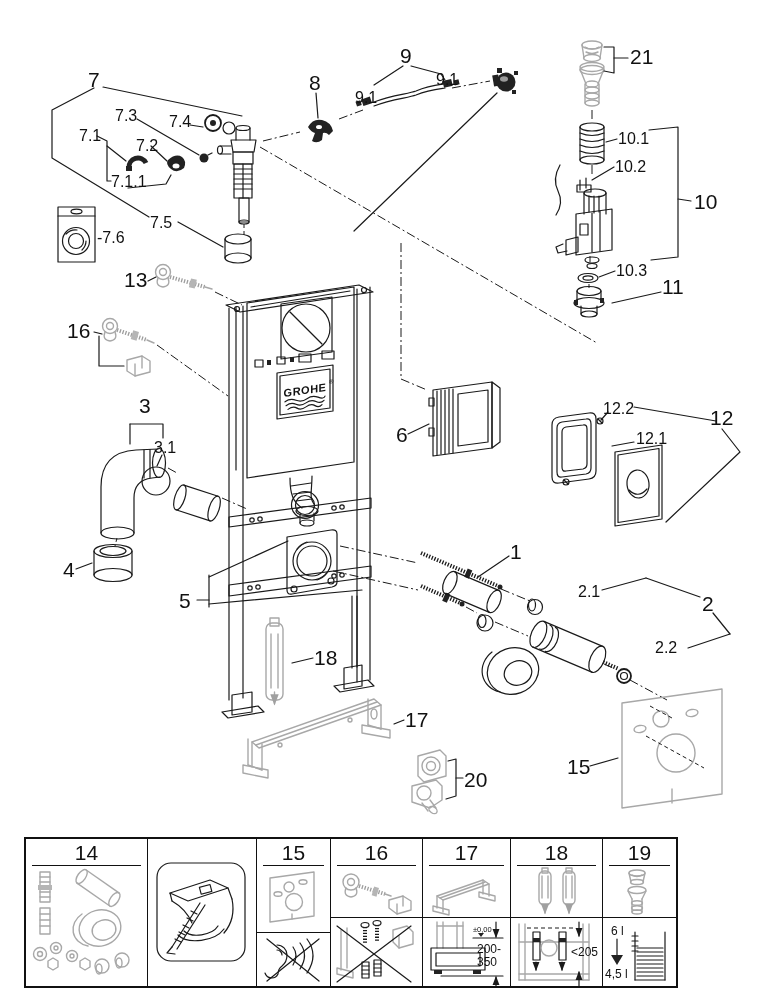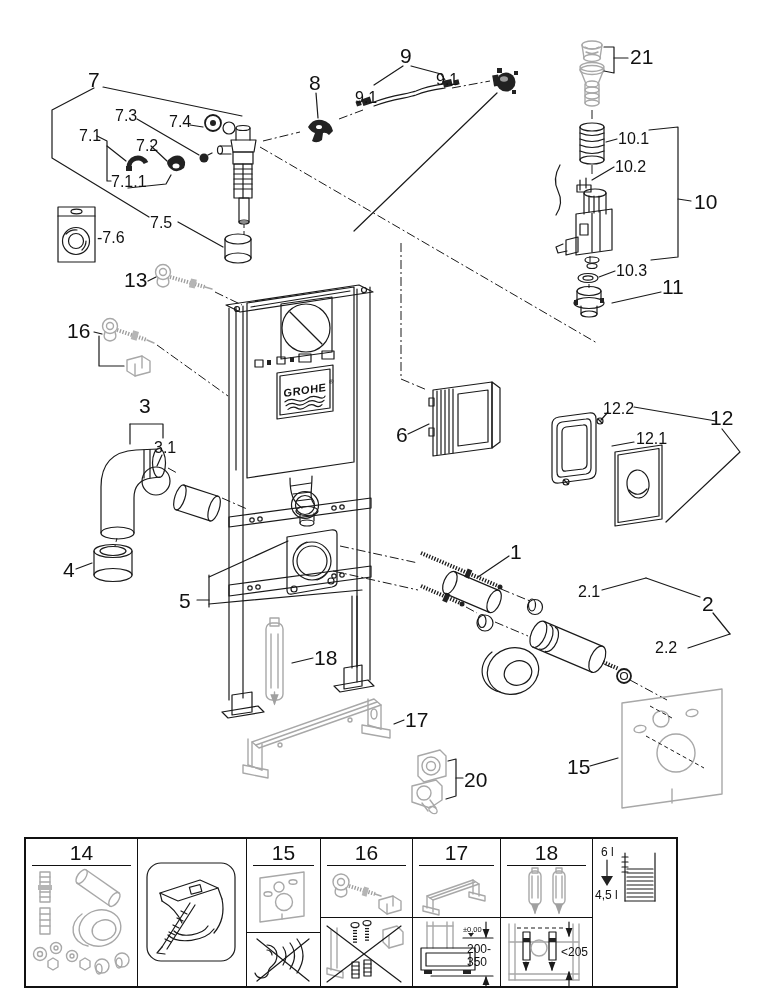--- a/index.html
+++ b/index.html
@@ -522,21 +522,21 @@
     <text class="lbs" x="655" y="653">2.2</text>
     <text class="lbl" x="314" y="665">18</text>
     <text class="lbl" x="405" y="727">17</text>
     <text class="lbl" x="464" y="787">20</text>
     <text class="lbl" x="567" y="774">15</text>
   </g>
 </svg>
 
 <div class="legend">
 
-  <div class="lbox" style="width:112px">
+  <div class="lbox" style="width:122px">
     <div class="hd">14</div>
     <div class="fill">
       <svg viewBox="0 0 118 118" width="118" height="118">
         <rect class="g" x="14" y="6" width="10" height="30"></rect>
         <line class="g" x1="14" y1="11" x2="24" y2="11"></line>
           <line class="g" x1="14" y1="16" x2="24" y2="16"></line>
         <line class="g" x1="14" y1="26" x2="24" y2="26"></line>
           <line class="g" x1="14" y1="31" x2="24" y2="31"></line>
         <rect class="gf" x="12" y="19" width="14" height="5"></rect>
         <rect class="g" x="14" y="42" width="10" height="26"></rect>
@@ -728,20 +728,38 @@
         <line class="k" x1="25" y1="44" x2="25" y2="52" marker-end="url(#ak)" stroke-width="1.4"></line>
         <line class="k" x1="51" y1="44" x2="51" y2="52" marker-end="url(#ak)" stroke-width="1.4"></line>
         <line class="k" x1="68" y1="4" x2="68" y2="18" marker-end="url(#ak)" stroke-width="1.4"></line>
         <text class="med" x="60" y="38">&lt;205</text>
         <line class="k" x1="68" y1="68" x2="68" y2="54" marker-end="url(#ak)" stroke-width="1.4"></line>
       </svg>
     </div>
   </div>
 
   <div class="lbox" style="width:73px">
+    <div class="celltop" style="height:79px">
+      <div class="hd">19</div>
+      <svg viewBox="0 0 69 50" width="69" height="50">
+        <ellipse class="g" cx="34" cy="7" rx="8" ry="3"></ellipse>
+        <line class="g" x1="26" y1="7" x2="28" y2="16"></line>
+          <line class="g" x1="42" y1="7" x2="40" y2="16"></line>
+        <ellipse class="g" cx="34" cy="16" rx="6.5" ry="2.5"></ellipse>
+        <path class="g" d="M29,9 q5,3 10,0"></path>
+        <ellipse class="g" cx="34" cy="24" rx="9" ry="3.5"></ellipse>
+        <line class="g" x1="25" y1="25" x2="29" y2="33"></line>
+          <line class="g" x1="43" y1="25" x2="39" y2="33"></line>
+        <line class="g" x1="29" y1="33" x2="29" y2="46"></line>
+          <line class="g" x1="39" y1="33" x2="39" y2="46"></line>
+        <ellipse class="g" cx="34" cy="37" rx="5.5" ry="2.2"></ellipse>
+          <ellipse class="g" cx="34" cy="42" rx="5.5" ry="2.2"></ellipse>
+        <ellipse class="g" cx="34" cy="46" rx="5" ry="2"></ellipse>
+      </svg>
+    </div>
     <div class="cellbot">
       <svg viewBox="0 0 69 70" width="69" height="70">
         <text class="med" x="8" y="17">6 l</text>
         <line class="k" x1="14" y1="21" x2="14" y2="38" stroke-width="4"></line>
         <polygon class="fk" points="8,37 20,37 14,47"></polygon>
         <text class="med" x="2" y="60">4,5 l</text>
         <line class="k" x1="32" y1="14" x2="32" y2="62" stroke-width="1.4"></line>
         <line class="k" x1="62" y1="14" x2="62" y2="62" stroke-width="1.4"></line>
         <line class="k" x1="32" y1="62" x2="62" y2="62" stroke-width="1.4"></line>
         <line class="k" x1="29" y1="18" x2="35" y2="18"></line>

